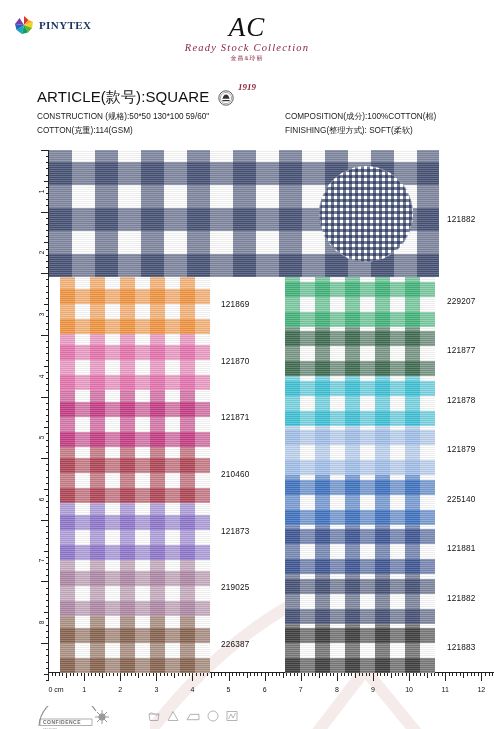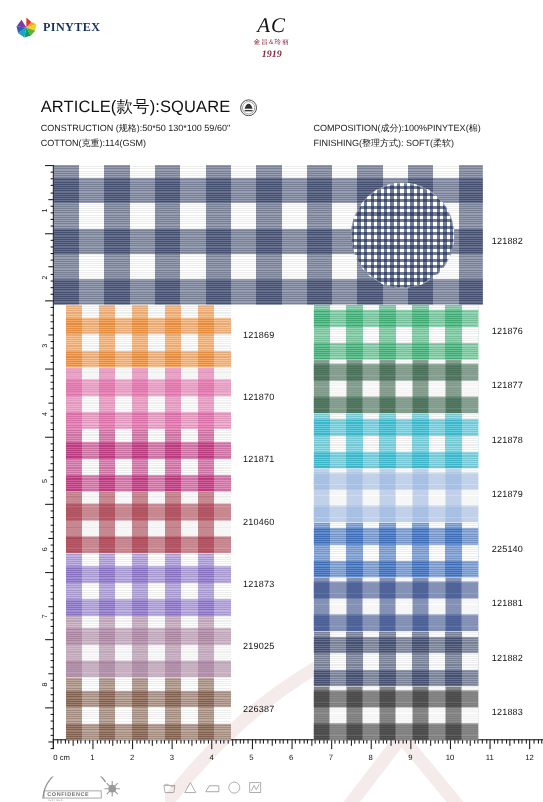--- a/index.html
+++ b/index.html
@@ -26,32 +26,32 @@
   #brand-logo { position:absolute; left:14px; top:15px; display:flex; align-items:center; gap:5px; }
   #brand-mark { width:20px; height:20px; display:block; }
   #brand-text {
     font-family:"Liberation Serif", serif;
     font-weight:bold; font-size:11px; letter-spacing:.4px; color:#18335f;
   }
 
   #ac-block { position:absolute; left:0; top:14px; width:494px; text-align:center; }
   #ac-title {
     font-family:"Liberation Serif", serif;
-    font-style:italic; font-size:19px; line-height:1; color:#111;
+    font-style:italic; font-size:27px; line-height:1; color:#111;
     letter-spacing:1px;
   }
   #ac-sub {
     font-family:"Liberation Serif", serif;
     font-style:italic; font-size:10.5px; letter-spacing:1.2px;
     color:#8a2740; margin-top:1px;
   }
   #ac-cn { font-size:6px; color:#8a2740; letter-spacing:1px; margin-top:1px; }
   #ac-year {
     font-family:"Liberation Serif", serif;
-    font-style:italic; font-weight:bold; font-size:9px; color:#8a2740; margin-top:1px;
+    font-style:italic; font-weight:bold; font-size:9px; color:#8a2740; margin-top:19px;
   }
 
   
   #spec { position:absolute; left:0; top:88px; width:494px; height:57px; }
   #article-line { position:absolute; left:37px; top:0; display:flex; align-items:center; gap:9px; }
   #article-text { font-size:15px; letter-spacing:.1px; color:#111; }
   #wool-mark { width:16px; height:16px; display:block; }
 
   .spec-line { position:absolute; font-size:8.2px; color:#1a1a1a; white-space:nowrap; }
   #construction-line { left:37px; top:23px; }
@@ -123,38 +123,39 @@
       <path d="M20 20 L28 35 L16 38 Z" fill="#159b5a"></path>
       <path d="M20 20 L16 38 L5 30 Z" fill="#17a5c4"></path>
       <path d="M20 20 L5 30 L2 18 Z" fill="#2565b8"></path>
       <path d="M20 20 L2 18 L11 6 Z" fill="#7a3ca8"></path>
     </svg>
     <span id="brand-text">PINYTEX</span>
   </div>
 
   <div id="ac-block">
     <div id="ac-title">AC</div>
+    <div id="ac-sub">Ready Stock Collection</div>
     <div id="ac-cn">金昌&amp;玲丽</div>
     <div id="ac-year">1919</div>
   </div>
 </div>
 
 <div id="spec">
   <div id="article-line">
     <span id="article-text">ARTICLE(款号):SQUARE</span>
     <svg id="wool-mark" viewBox="0 0 40 40">
       <circle cx="20" cy="20" r="18" fill="none" stroke="#333" stroke-width="2"></circle>
       <circle cx="20" cy="20" r="14" fill="none" stroke="#333" stroke-width="1"></circle>
       <path d="M11 22 Q14 11 20 11 Q26 11 29 22 Z" fill="#333"></path>
       <rect x="11" y="25" width="18" height="3" fill="#333"></rect>
     </svg>
   </div>
   <div class="spec-line" id="construction-line">CONSTRUCTION (规格):50*50 130*100 59/60"</div>
   <div class="spec-line" id="weight-line">COTTON(克重):114(GSM)</div>
-  <div class="spec-line" id="composition-line">COMPOSITION(成分):100%PINYTEX(棉)</div>
+  <div class="spec-line" id="composition-line">COMPOSITION(成分):100%COTTON(棉)</div>
   <div class="spec-line" id="finishing-line">FINISHING(整理方式): SOFT(柔软)</div>
 </div>
 
 <div id="ruler-v">
     <div style="position: absolute; right: 0px; top: 0px; width: 1px; height: 100%; background: rgb(34, 34, 34);"></div>
     <div style="position: absolute; right: 0px; top: 0px; height: 1px; background: rgb(34, 34, 34); width: 8px;"></div>
     <div style="position: absolute; right: 0px; top: 6.16279px; height: 1px; background: rgb(34, 34, 34); width: 3px;"></div>
     <div style="position: absolute; right: 0px; top: 12.3256px; height: 1px; background: rgb(34, 34, 34); width: 3px;"></div>
     <div style="position: absolute; right: 0px; top: 18.4884px; height: 1px; background: rgb(34, 34, 34); width: 3px;"></div>
     <div style="position: absolute; right: 0px; top: 24.6512px; height: 1px; background: rgb(34, 34, 34); width: 3px;"></div>
@@ -482,20 +483,20 @@
 
 </div>
 
 <div class="code-label" style="left: 221px; top: 300.286px;">121869</div>
 <div class="code-label" style="left: 221px; top: 356.857px;">121870</div>
 <div class="code-label" style="left: 221px; top: 413.429px;">121871</div>
 <div class="code-label" style="left: 221px; top: 470px;">210460</div>
 <div class="code-label" style="left: 221px; top: 526.571px;">121873</div>
 <div class="code-label" style="left: 221px; top: 583.143px;">219025</div>
 <div class="code-label" style="left: 221px; top: 639.714px;">226387</div>
-<div class="code-label" style="left: 447px; top: 296.75px;">121876</div>
+<div class="code-label" style="left: 447px; top: 296.75px;">229207</div>
 <div class="code-label" style="left: 447px; top: 346.25px;">121877</div>
 <div class="code-label" style="left: 447px; top: 395.75px;">121878</div>
 <div class="code-label" style="left: 447px; top: 445.25px;">121879</div>
 <div class="code-label" style="left: 447px; top: 494.75px;">225140</div>
 <div class="code-label" style="left: 447px; top: 544.25px;">121881</div>
 <div class="code-label" style="left: 447px; top: 593.75px;">121882</div>
 <div class="code-label" style="left: 447px; top: 643.25px;">121883</div>
 
 </body></html>

